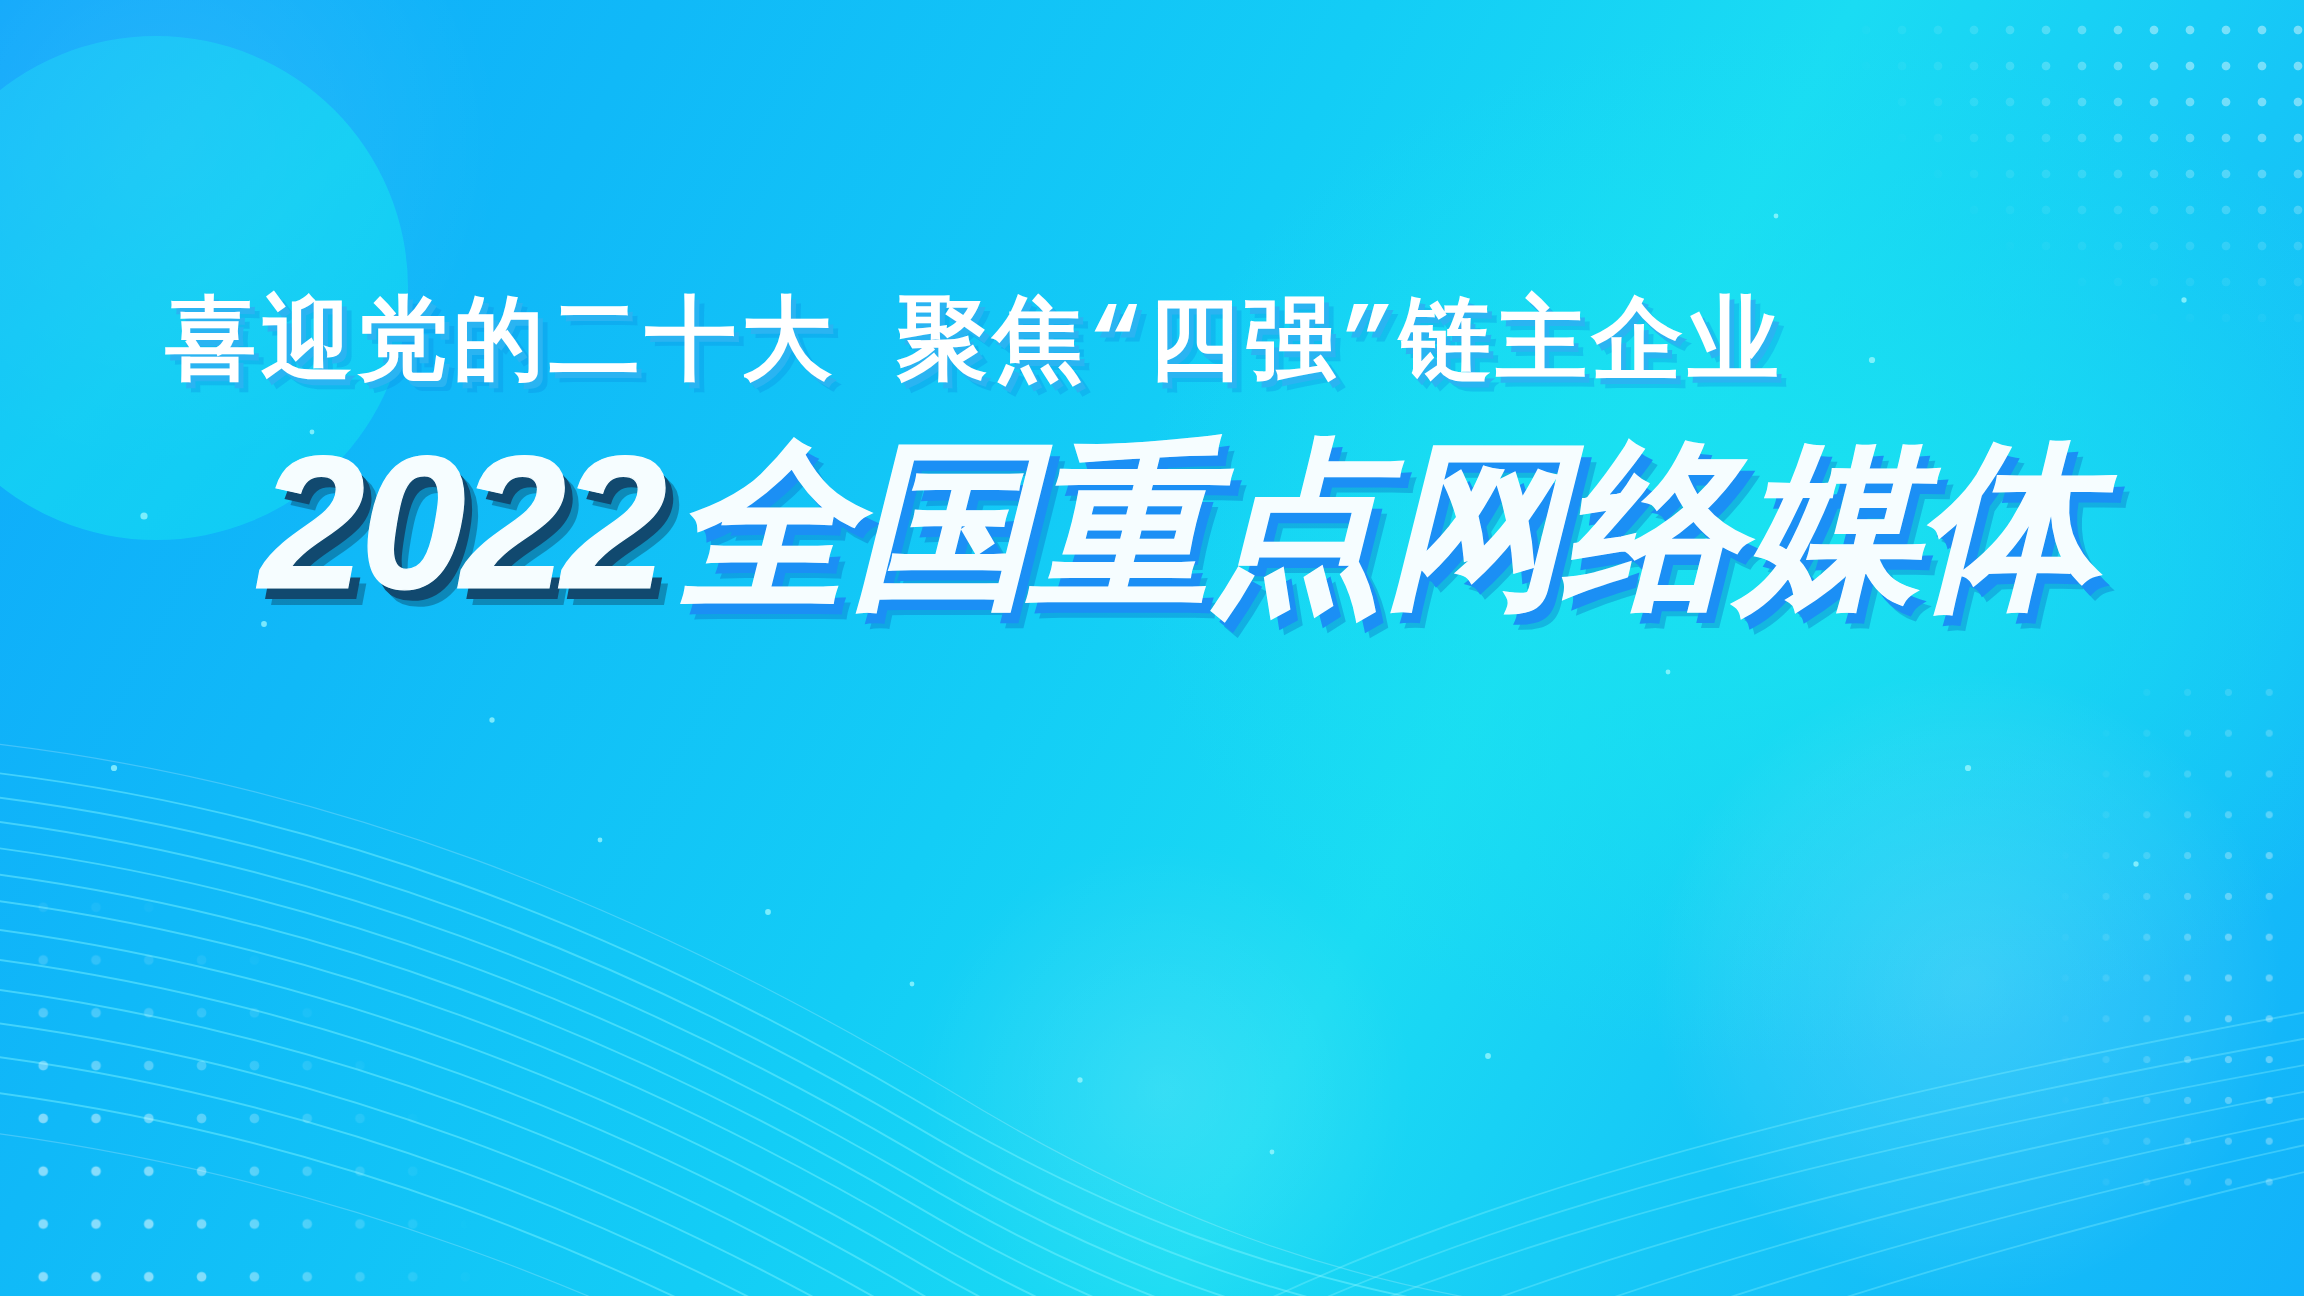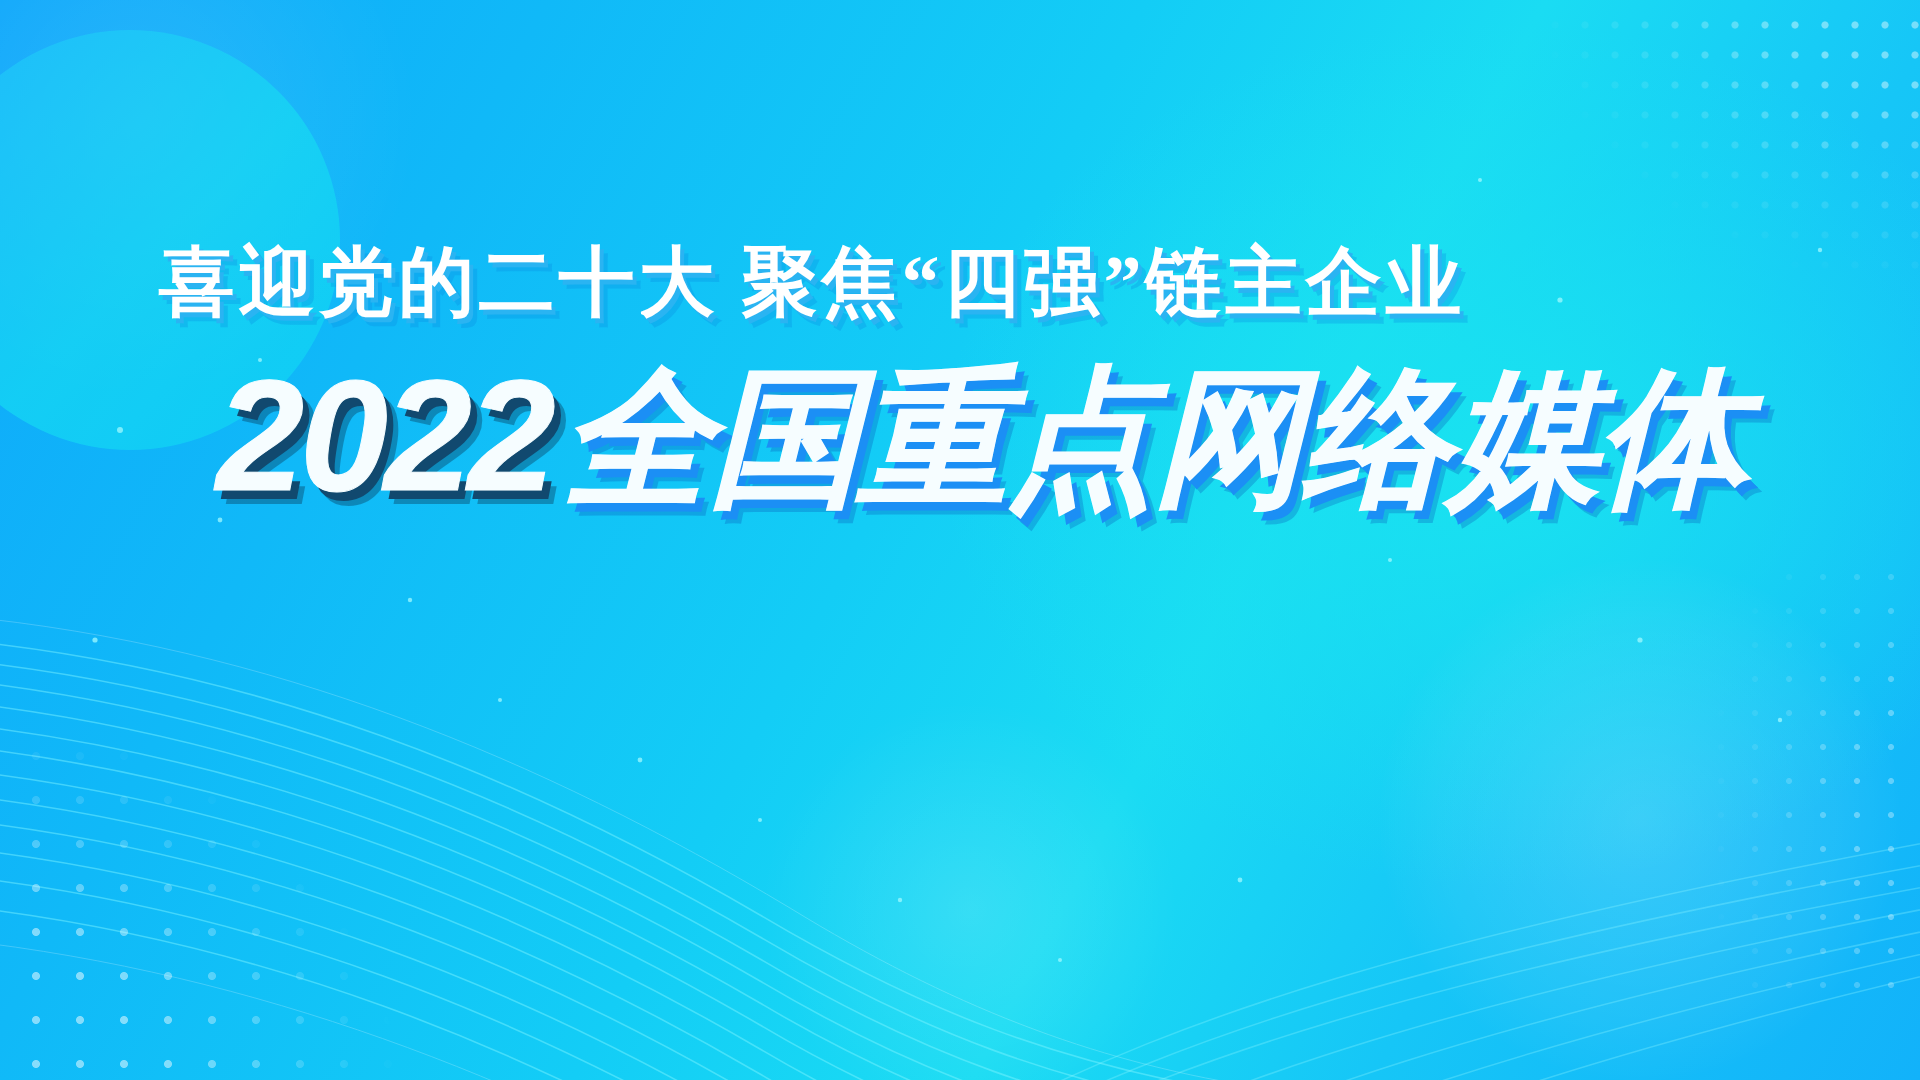--- a/index.html
+++ b/index.html
@@ -51,21 +51,21 @@
     -webkit-mask-image:radial-gradient(ellipse 250px 420px at 100% 60%, #000 30%, rgba(0,0,0,0) 90%);
     mask-image:radial-gradient(ellipse 250px 420px at 100% 60%, #000 30%, rgba(0,0,0,0) 90%);
   }
   .waves{position:absolute;left:0;bottom:0;width:1250px;height:560px;opacity:.55;}
   .waves2{position:absolute;right:0;bottom:-30px;width:900px;height:420px;opacity:.40;}
   .sparkles{position:absolute;inset:0;opacity:.75;}
   
   .content{position:absolute;left:0;top:0;width:1920px;height:1080px;}
   .kicker{
     position:absolute;top:232px;left:0;width:1624px;text-align:center;
-    font-family:Liberation Serif, serif;
+    font-family:Liberation Mono, monospace;
     font-weight:700;font-size:76px;letter-spacing:4px;color:#ffffff;
     text-shadow:4px 5px 0 #2ab4f2, 8px 9px 0 rgba(10,140,225,.30);
     white-space:nowrap;
   }
   .title-line{
     position:absolute;left:0;width:1920px;text-align:center;white-space:nowrap;
     font-family:"Liberation Sans",sans-serif;
     font-weight:700;font-style:italic;color:#f6fdff;
     -webkit-text-stroke:1px #f6fdff;
   }

